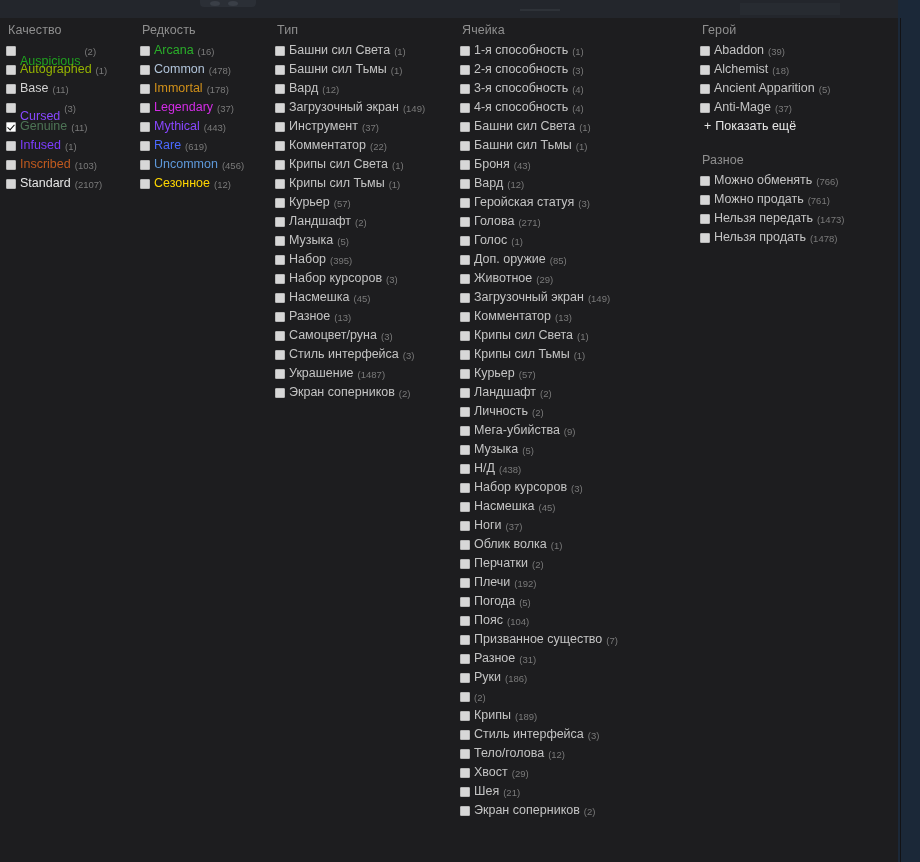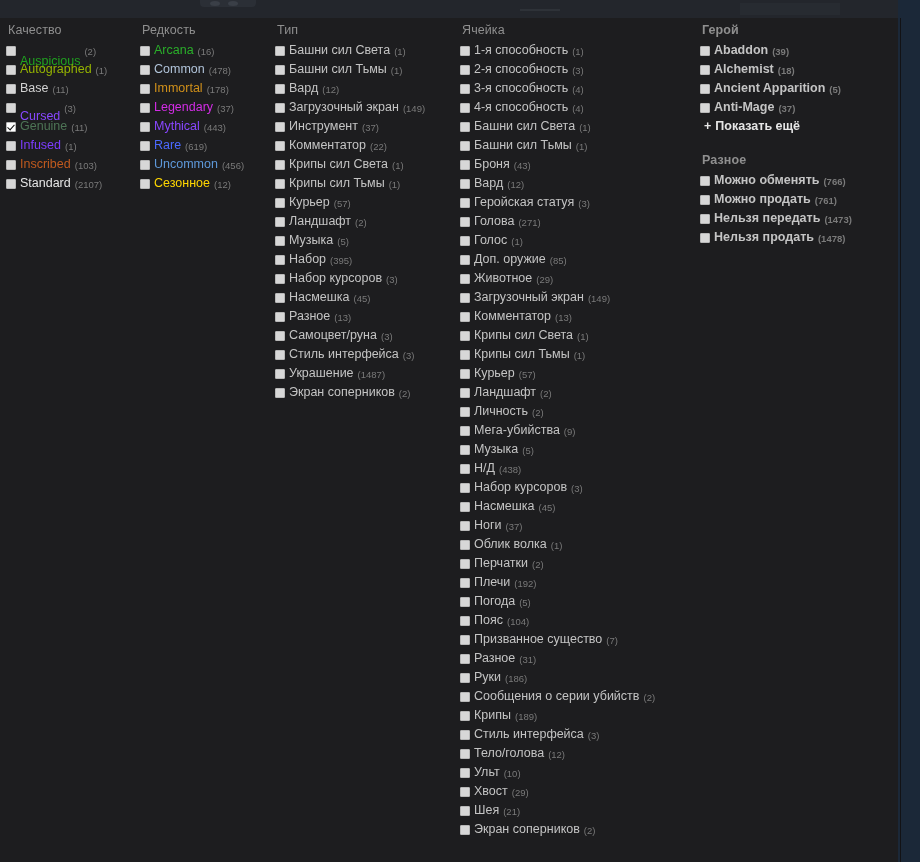--- a/index.html
+++ b/index.html
@@ -75,21 +75,21 @@
   }
 
   .col {
     position: absolute;
     top: 0;
   }
   .col-quality   { left: 6px;   width: 130px; }
   .col-rarity    { left: 140px; width: 130px; }
   .col-type      { left: 275px; width: 180px; }
   .col-slot      { left: 460px; width: 232px; }
-  .col-hero      { left: 700px; width: 195px; font-weight: bold; }
+  .col-hero      { left: 700px; width: 195px; }
 
   .group-title {
     color: #8f8f8f;
     font-size: 12.5px;
     line-height: 16px;
     padding: 4px 0 3px 2px;
     letter-spacing: 0.1px;
     white-space: nowrap;
   }
 
@@ -545,42 +545,36 @@
               <span class="lbl">Разное</span>
               <span class="cnt">(31)</span>
             </div>
             <div class="opt">
               <span class="cb"></span>
               <span class="lbl">Руки</span>
               <span class="cnt">(186)</span>
             </div>
             <div class="opt">
               <span class="cb"></span>
-              <span class="lbl">Сообщения о серии убийств</span>
               <span class="cnt">(2)</span>
             </div>
             <div class="opt">
               <span class="cb"></span>
               <span class="lbl">Крипы</span>
               <span class="cnt">(189)</span>
             </div>
             <div class="opt">
               <span class="cb"></span>
               <span class="lbl">Стиль интерфейса</span>
               <span class="cnt">(3)</span>
             </div>
             <div class="opt">
               <span class="cb"></span>
               <span class="lbl">Тело/голова</span>
               <span class="cnt">(12)</span>
-            </div>
-            <div class="opt">
-              <span class="cb"></span>
-              <span class="lbl">Ульт</span>
-              <span class="cnt">(10)</span>
             </div>
             <div class="opt">
               <span class="cb"></span>
               <span class="lbl">Хвост</span>
               <span class="cnt">(29)</span>
             </div>
             <div class="opt">
               <span class="cb"></span>
               <span class="lbl">Шея</span>
               <span class="cnt">(21)</span>

